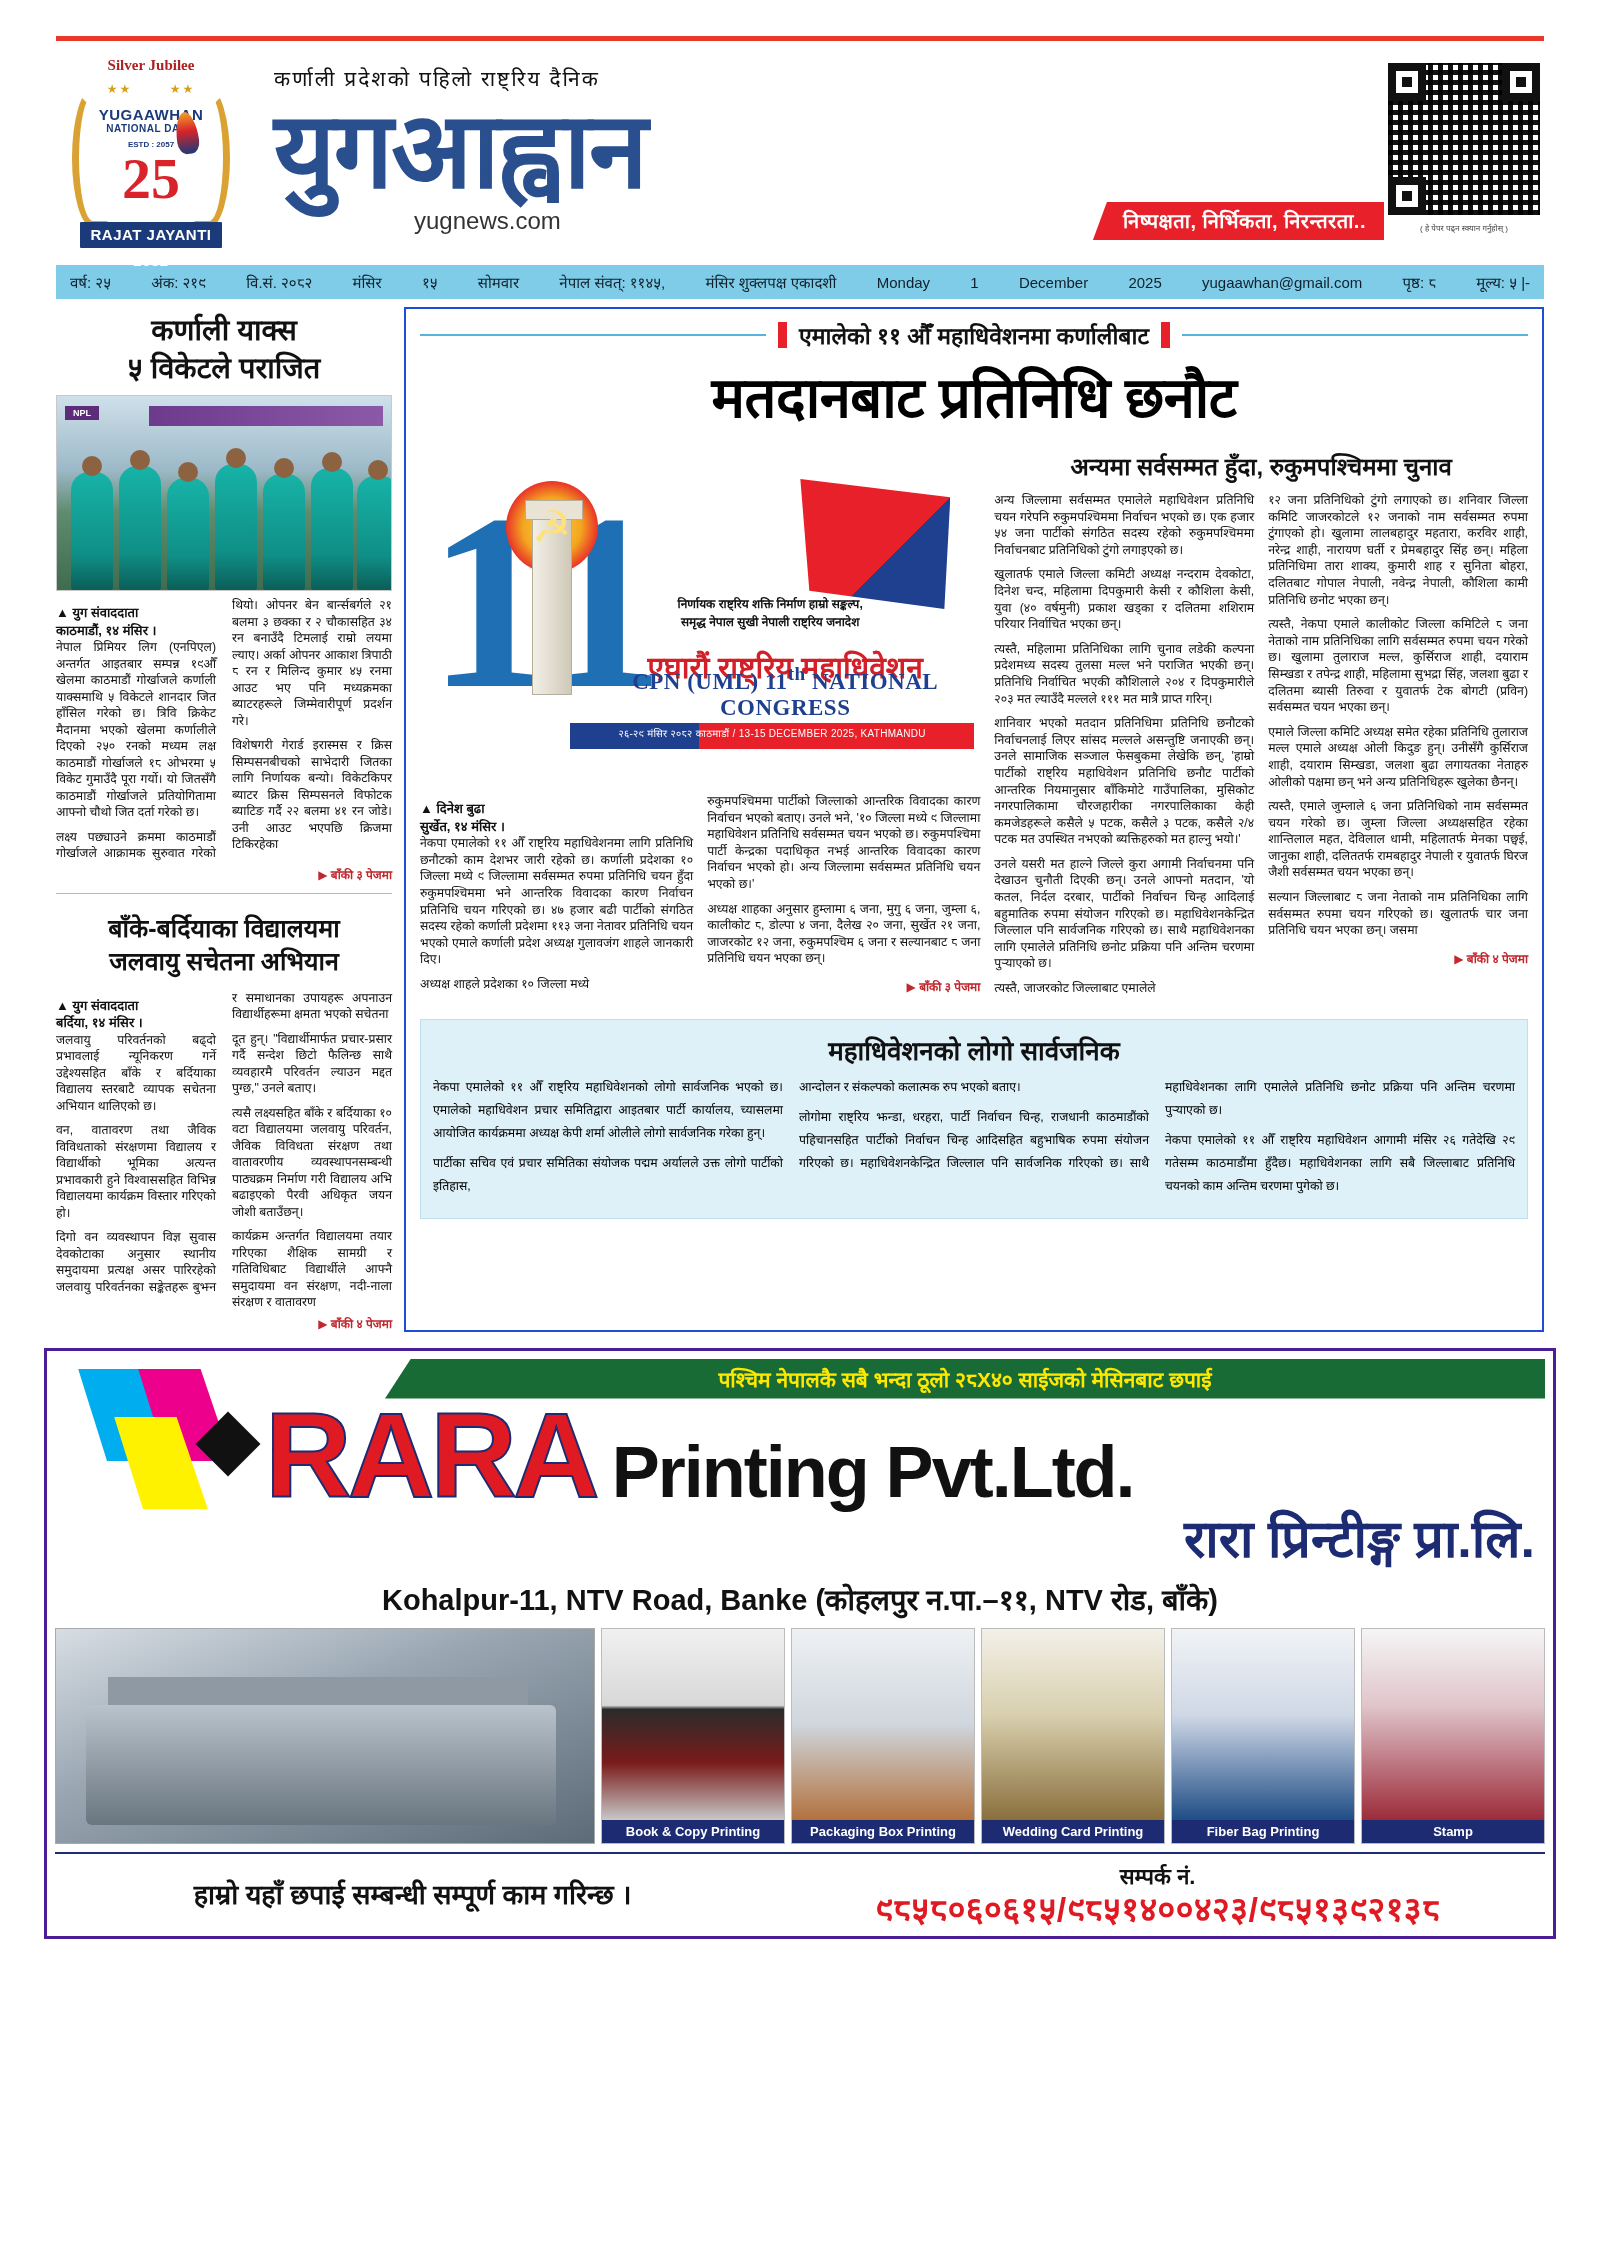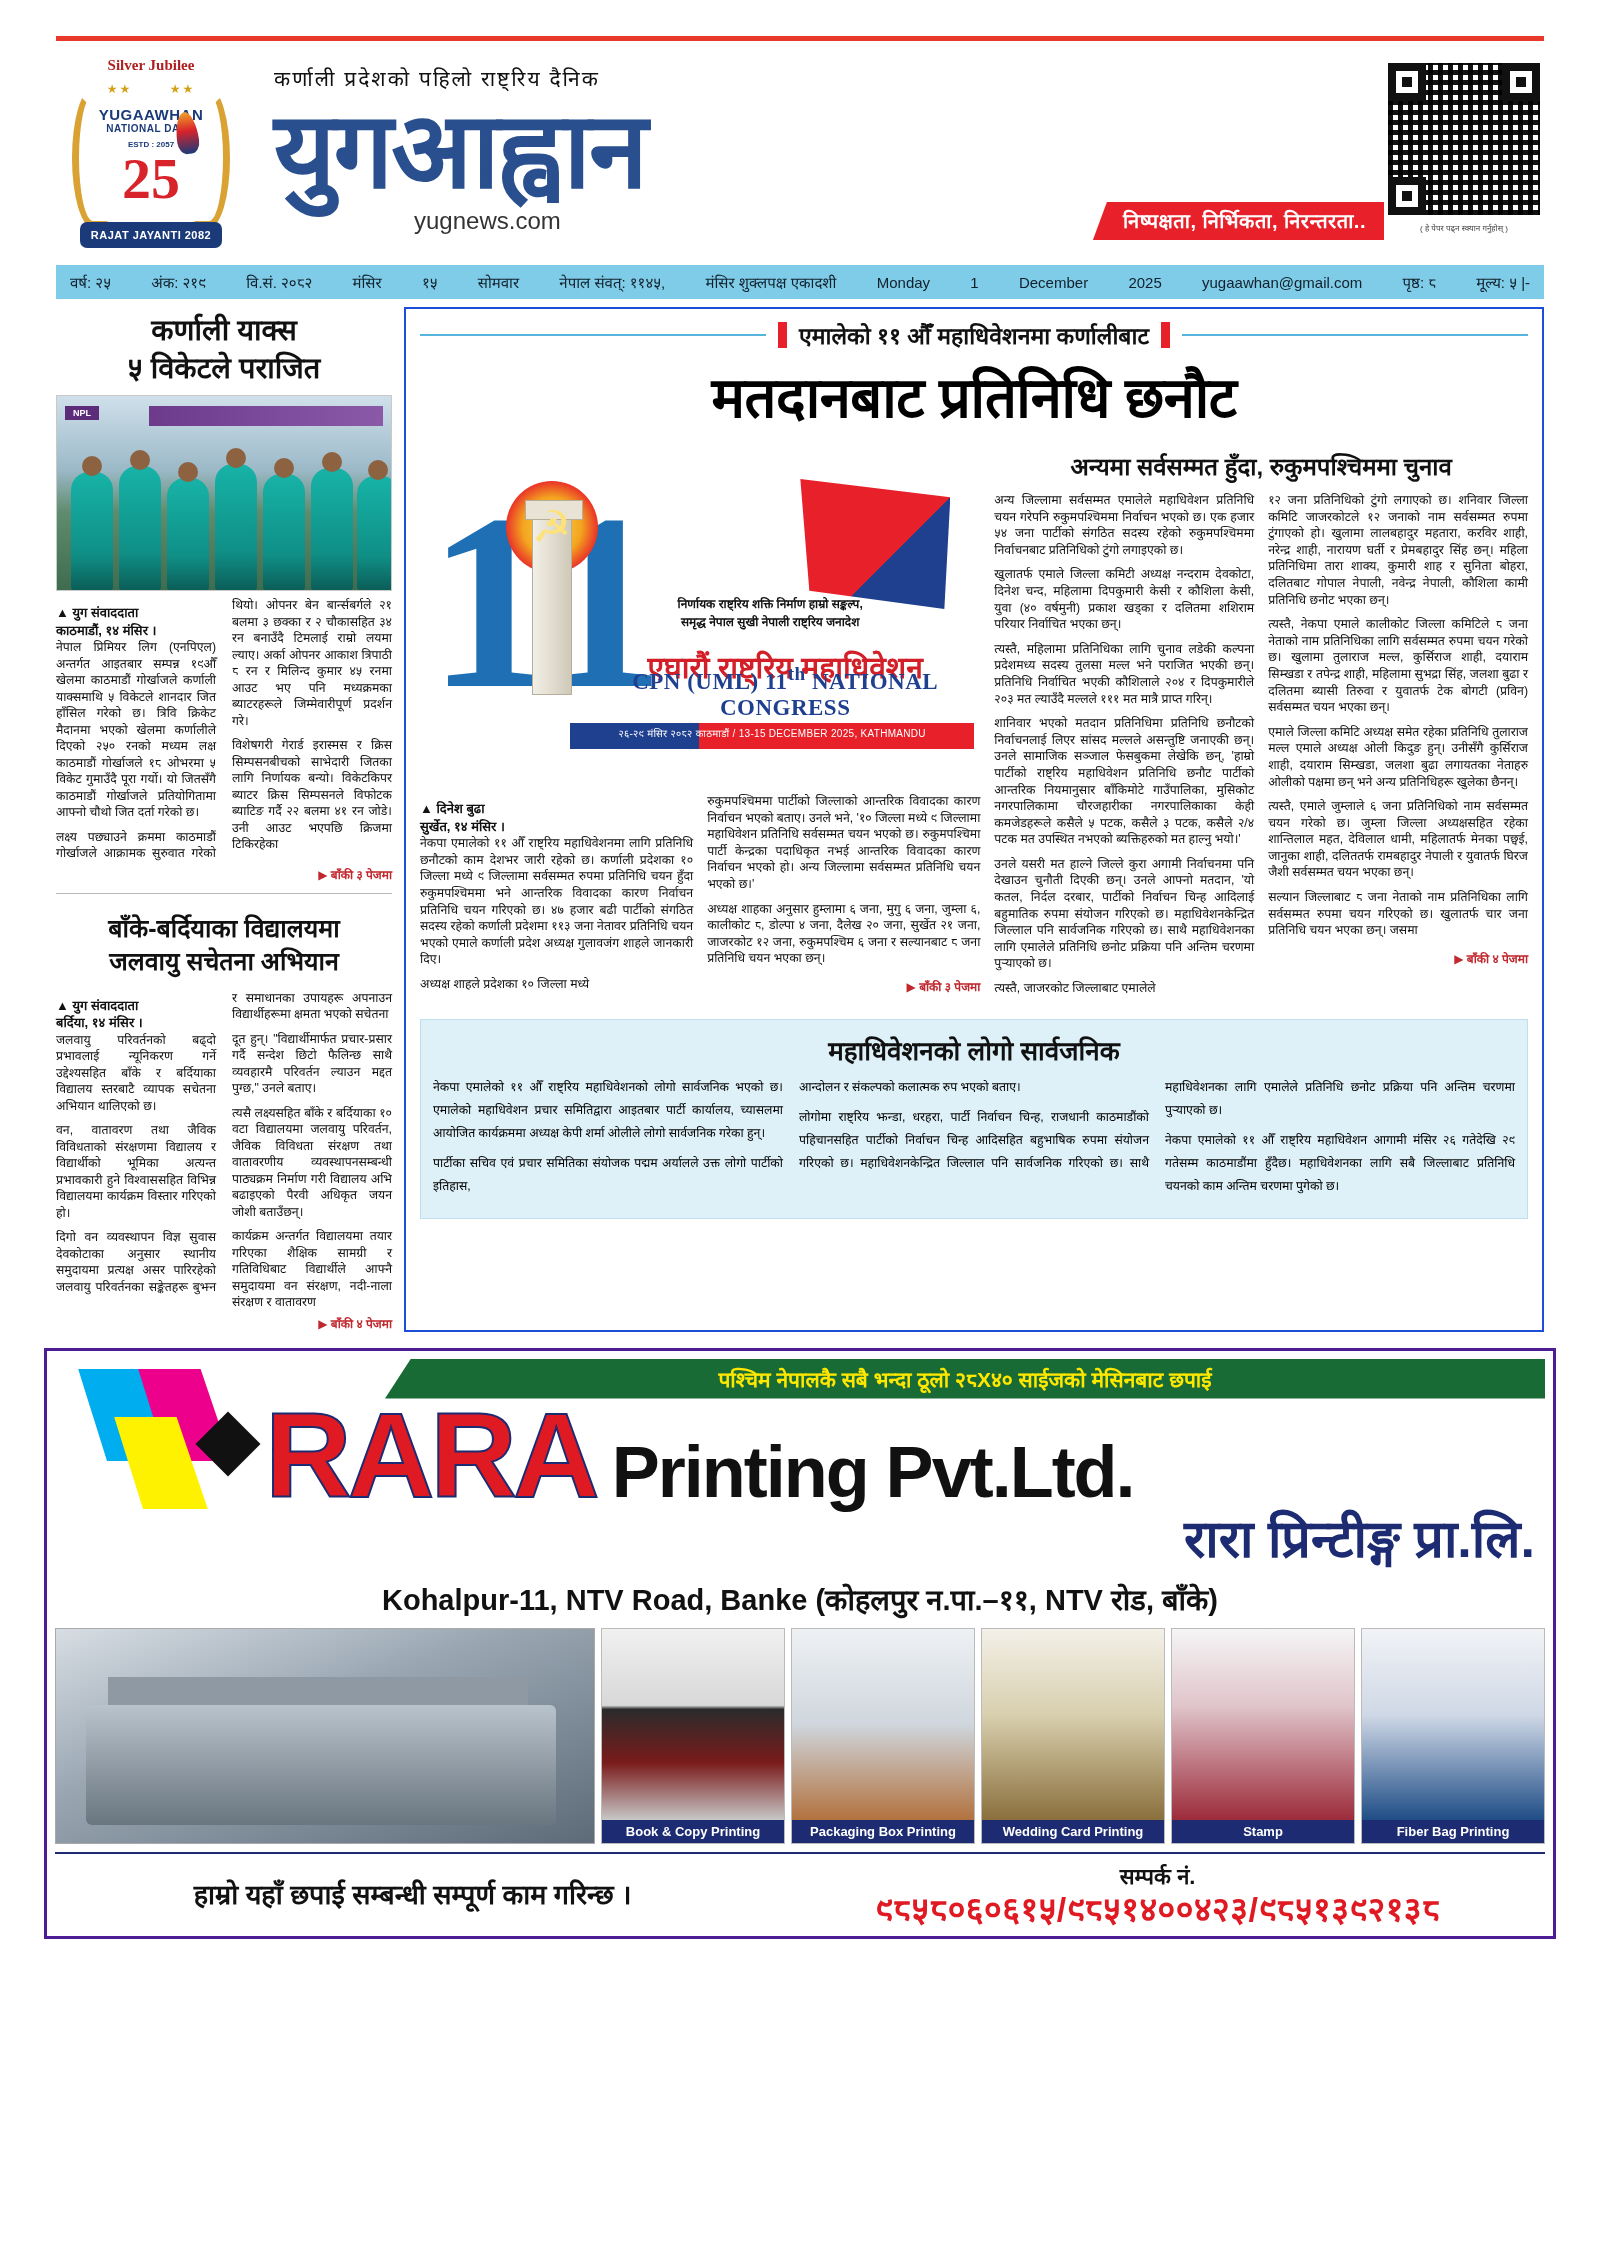--- a/index.html
+++ b/index.html
@@ -120,23 +120,23 @@
     width: 22px; height: 42px;
     background: linear-gradient(180deg,#f0a32a 0%, #d8232a 45%, #1b3a7a 100%);
     border-radius: 50% 50% 40% 40% / 70% 70% 30% 30%;
     transform: rotate(-8deg);
   }
   .emblem-ribbon {
     position: absolute;
     bottom: 4px; left: 24px; right: 24px;
     height: 26px;
     background: #1b3a7a;
-    border-radius: 7px;
+    border-radius: 1px;
     color: #fff;
-    font-size: 11px;
+    font-size: 15px;
     font-weight: bold;
     text-align: center;
     line-height: 26px;
     letter-spacing: .5px;
   }
 
   
   .title-block {
     flex: 1 1 auto;
     padding-left: 28px;
@@ -902,27 +902,27 @@
         <div class="gal-img gi-boxes"></div>
         <div class="gal-cap">Packaging Box Printing</div>
       </div>
 
       <div class="gal-cell">
         <div class="gal-img gi-wedding"></div>
         <div class="gal-cap">Wedding Card Printing</div>
       </div>
 
       <div class="gal-cell">
+        <div class="gal-img gi-fiber"></div>
+        <div class="gal-cap">Fiber Bag Printing</div>
+      </div>
+
+      <div class="gal-cell">
         <div class="gal-img gi-stamp"></div>
         <div class="gal-cap">Stamp</div>
-      </div>
-
-      <div class="gal-cell">
-        <div class="gal-img gi-fiber"></div>
-        <div class="gal-cap">Fiber Bag Printing</div>
       </div>
     </div>
 
     <div class="ad-footer">
       <div class="ad-foot-left">हाम्रो यहाँ छपाई सम्बन्धी सम्पूर्ण काम गरिन्छ ।</div>
       <div class="ad-foot-right">
         <div class="ad-contact-label">सम्पर्क नं.</div>
         <div class="ad-phone">९८५८०६०६१५/९८५१४००४२३/९८५१३९२१३८</div>
       </div>
     </div>

